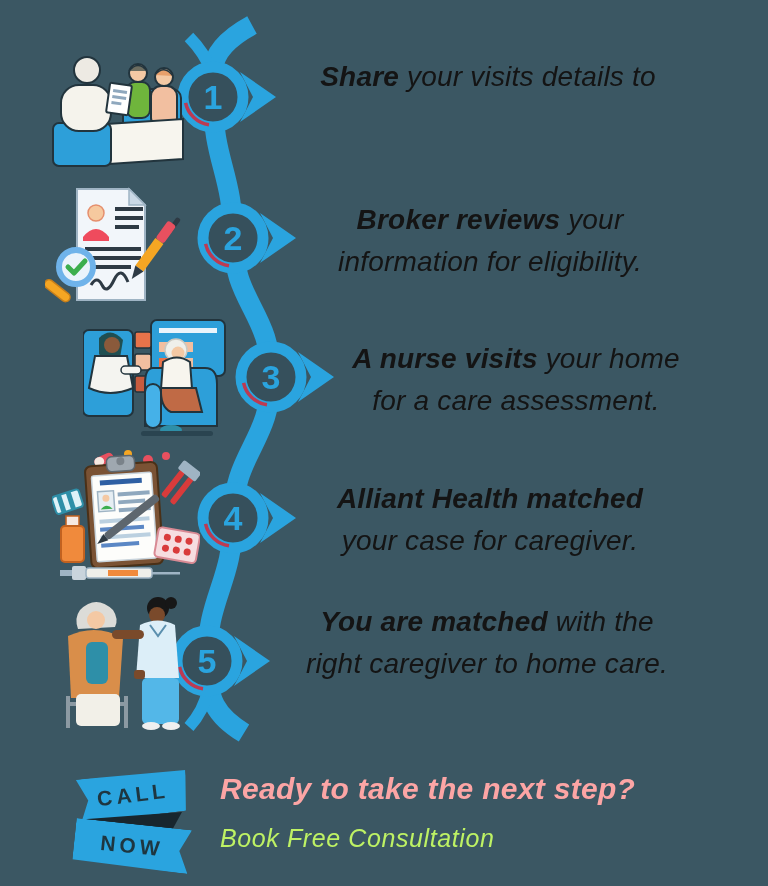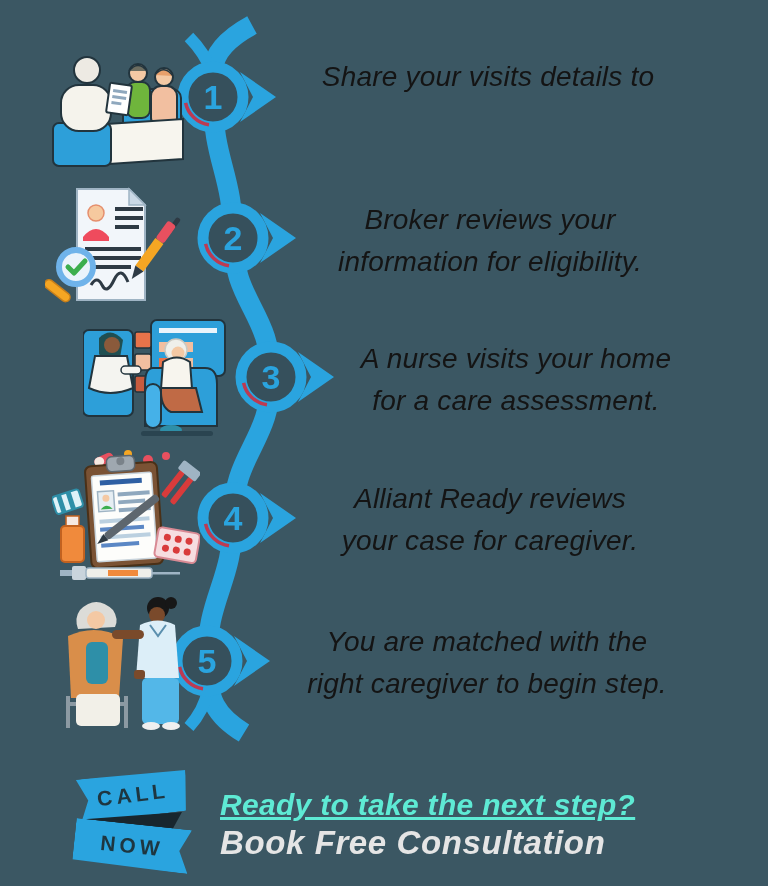--- a/index.html
+++ b/index.html
@@ -3,31 +3,31 @@
 <meta charset="utf-8">
 <style>
   html,body{margin:0;padding:0;background:#3B5763;}
   .canvas{position:relative;width:768px;height:886px;background:#3B5763;overflow:hidden;
           font-family:"Liberation Sans",sans-serif;}
   .abs{position:absolute;}
   svg{display:block;}
   
   .step-text{position:absolute;color:#141414;font-style:italic;text-align:center;
              font-size:28px;line-height:1.5;letter-spacing:.2px;font-weight:400;}
-  .step-text b{font-weight:400;}
+  .step-text b{font-weight:700;}
   .s1{left:258px;top:56px;width:460px;}
   .s2{left:288px;top:199px;width:404px;}
   .s3{left:318px;top:338px;width:396px;}
   .s4{left:286px;top:478px;width:408px;}
-  .s5{left:254px;top:621px;width:466px;}
+  .s5{left:254px;top:601px;width:466px;}
   
-  .headline{position:absolute;left:220px;top:788px;width:500px;color:#5eead4;
-            font-size:30px;font-weight:700;font-style:italic;letter-spacing:.3px;text-decoration:underline;}
-  .cta{position:absolute;left:220px;top:824px;width:470px;color:#e5e5e5;
-       font-size:33px;font-weight:700;font-style:italic;letter-spacing:.6px;cursor:pointer;}
+  .headline{position:absolute;left:220px;top:772px;width:500px;color:#fca5a5;
+            font-size:30px;font-weight:700;font-style:italic;letter-spacing:.3px;}
+  .cta{position:absolute;left:220px;top:824px;width:470px;color:#bef264;
+       font-size:25px;font-weight:400;font-style:italic;letter-spacing:.6px;cursor:pointer;}
   
   .stamp{position:absolute;left:70px;top:768px;width:128px;height:106px;cursor:pointer;}
   .band{position:absolute;background:#2AA4DF;height:44px;color:#1E3640;font-weight:700;
         font-size:21px;letter-spacing:4px;text-align:center;line-height:44px;}
   .band-call{left:8px;top:5px;width:110px;transform:rotate(-7deg);
         clip-path:polygon(0% 0%,100% 8%,96% 100%,9% 100%,0% 100%,9% 50%,0% 0%);}
   .band-now{left:4px;top:56px;width:116px;transform:rotate(6deg);
         clip-path:polygon(0% 0%,100% 0%,91% 50%,100% 100%,0% 94%);}
   .fold{position:absolute;left:14px;top:44px;width:98px;height:24px;background:#18262E;
         clip-path:polygon(0% 30%,100% 0%,88% 90%,8% 100%);}
@@ -237,26 +237,26 @@
   </div>
   <div class="step-text s2">
     <b>Broker reviews</b><span> your</span><br>
     <span>information for eligibility.</span>
   </div>
   <div class="step-text s3">
     <b>A nurse visits</b><span> your home</span><br>
     <span>for a care assessment.</span>
   </div>
   <div class="step-text s4">
-    <b>Alliant Ready reviews</b><span></span><br>
+    <b>Alliant Health matched</b><span></span><br>
     <span>your case for caregiver.</span>
   </div>
   <div class="step-text s5">
     <b>You are matched</b><span> with the</span><br>
-    <span>right caregiver to begin step.</span>
+    <span>right caregiver to home care.</span>
   </div>
 
   <div class="stamp">
     <div class="band band-call">
       <span>CALL</span>
     </div>
     <div class="fold"></div>
     <div class="band band-now">
       <span>NOW</span>
     </div>

